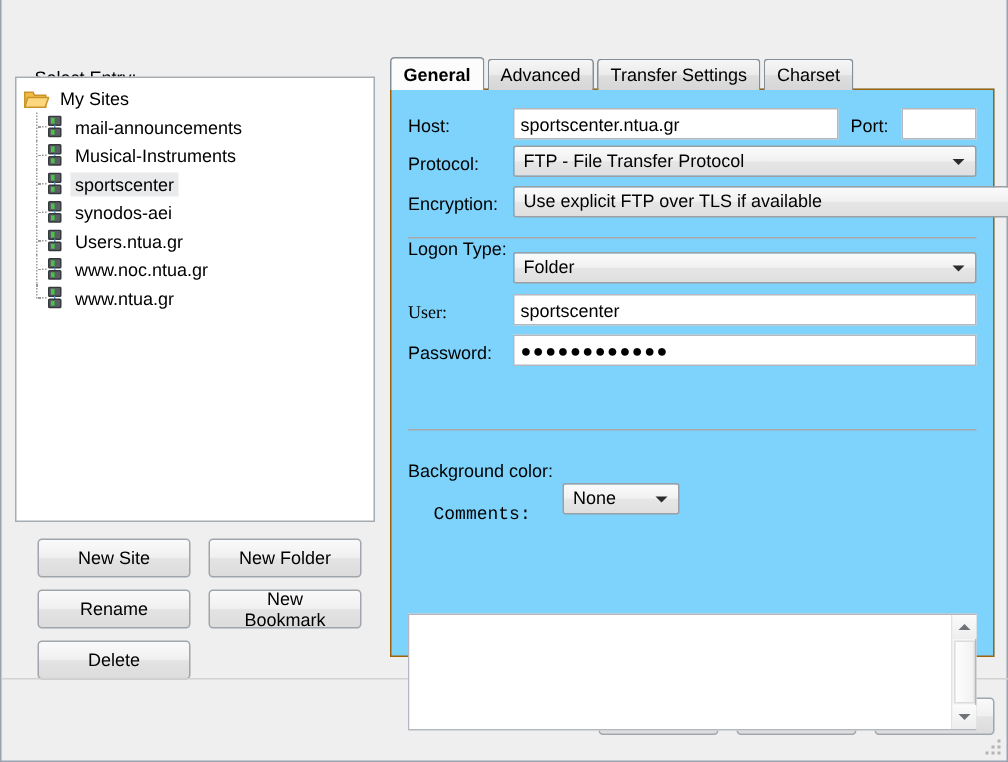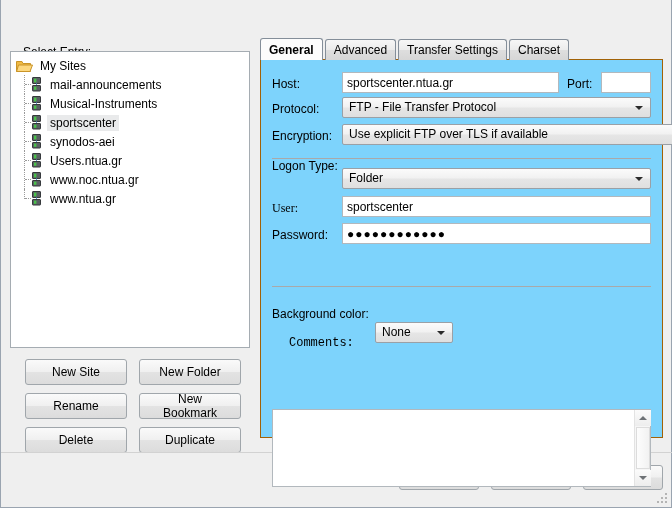--- a/index.html
+++ b/index.html
@@ -449,21 +449,20 @@
         </div>
     </div>
   </div>
 
   <div id="left-buttons">
     <button class="btn">New Site</button>
     <button class="btn">New Folder</button>
     <button class="btn">Rename</button>
     <button class="btn">New Bookmark</button>
     <button class="btn">Delete</button>
-    <button class="btn">Duplicate</button>
   </div>
 
   <div id="tabstrip">
     <div class="tab active">General</div>
     <div class="tab">Advanced</div>
     <div class="tab">Transfer Settings</div>
     <div class="tab">Charset</div>
   </div>
 
   <div id="tab-panel">

